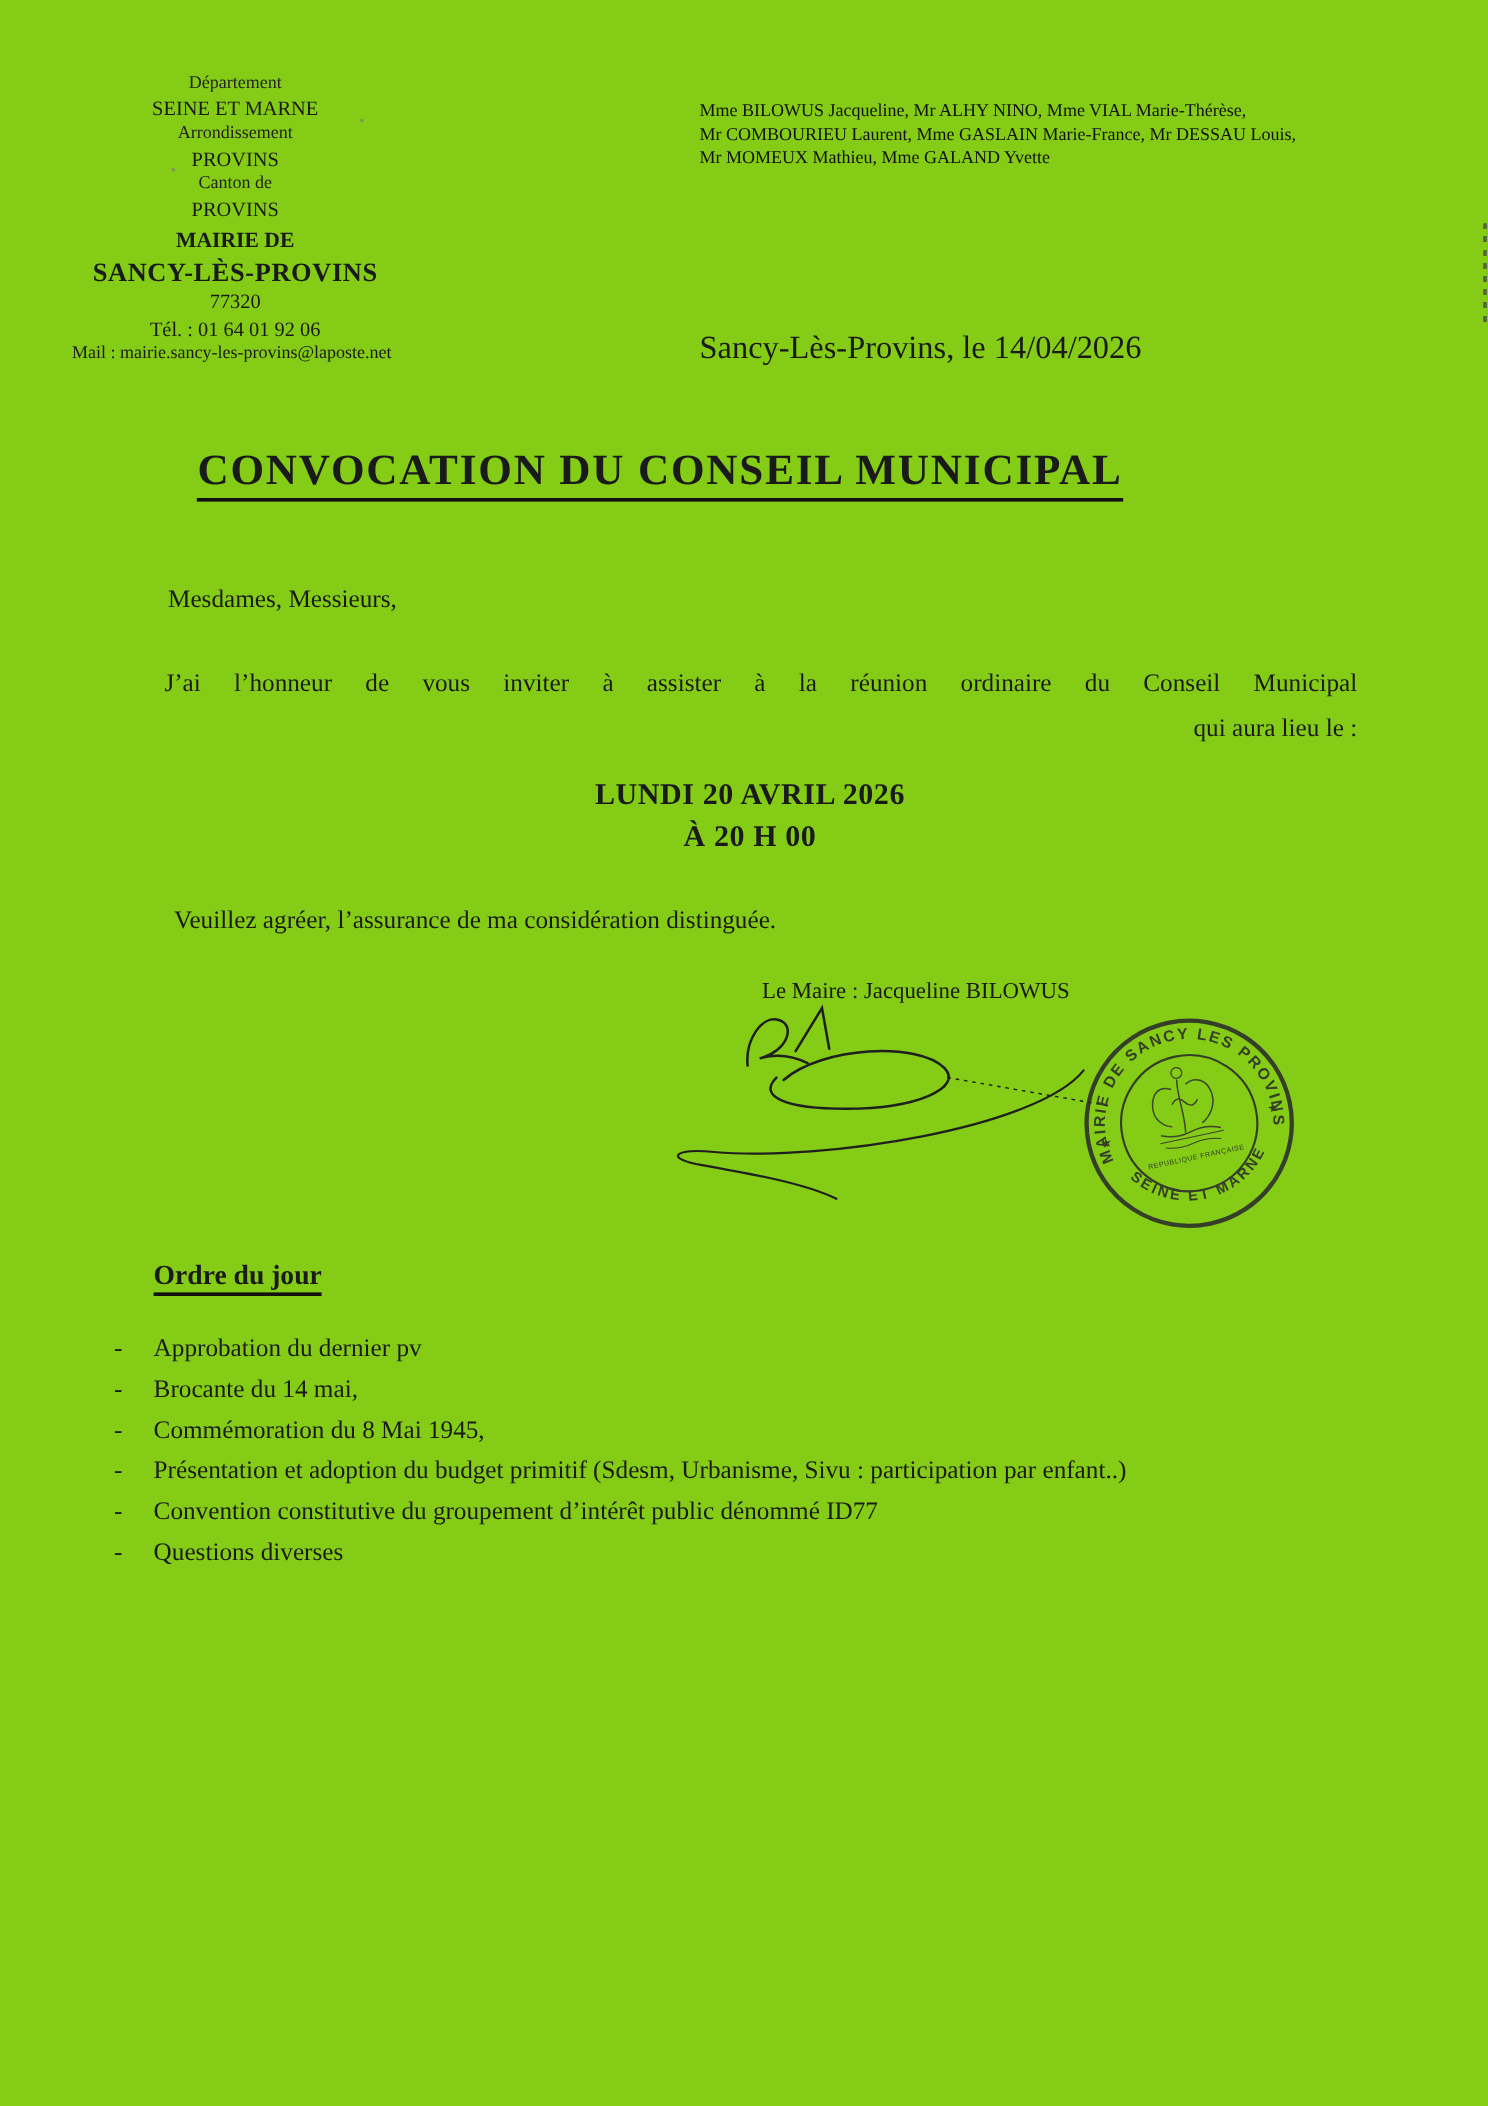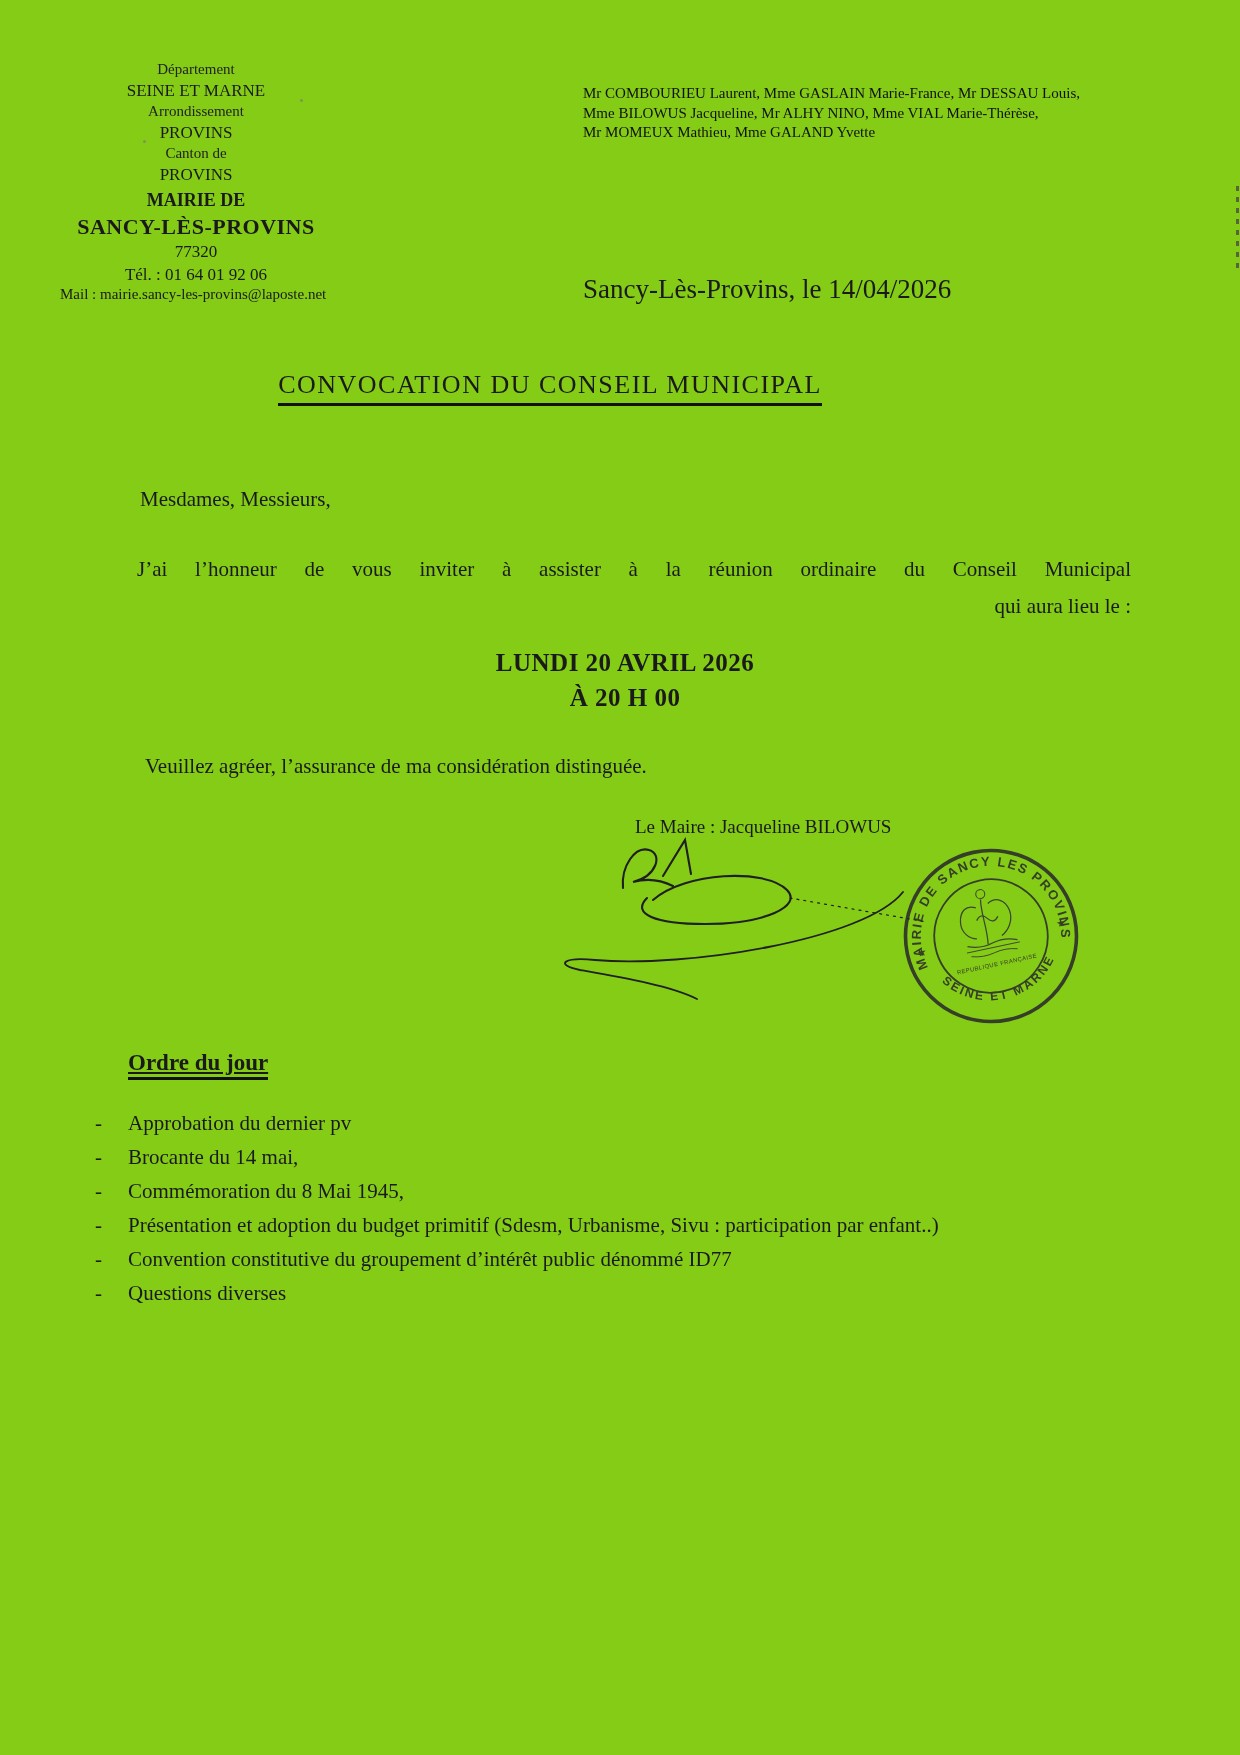--- a/index.html
+++ b/index.html
@@ -14,39 +14,39 @@
   .s-bold1{font-size:18px;font-weight:bold;margin-top:2px;}
   .s-bold2{font-size:22px;font-weight:bold;letter-spacing:.5px;}
   .mail-line{position:absolute;left:60px;top:286px;font-size:15px;white-space:nowrap;}
   .mail-addr{color:#1a1a1a;cursor:pointer;}
   
   .recipients{position:absolute;left:583px;top:84px;width:560px;font-size:15px;line-height:19.5px;color:#111;}
   .dateline{position:absolute;left:583px;top:274px;font-size:27px;}
   
   .title-wrap{position:absolute;left:150px;top:370px;width:800px;text-align:center;}
   .title-text{
-    display:inline-block;font-size:26px;font-weight:normal;letter-spacing:1.5px;
+    display:inline-block;font-size:36px;font-weight:bold;letter-spacing:1.5px;
     border-bottom:3px solid #111;padding-bottom:3px;white-space:nowrap;
   }
   
   .salutation{position:absolute;left:140px;top:487px;font-size:21px;}
   .para{position:absolute;left:65px;top:551px;width:1066px;font-size:21px;line-height:37px;}
   .para-l1{text-align:justify;text-align-last:justify;text-indent:72px;}
   .para-l2{text-align:right;}
   .meeting{position:absolute;left:330px;top:645px;width:590px;text-align:center;
            font-size:25px;font-weight:bold;line-height:35px;letter-spacing:.5px;}
   .closing{position:absolute;left:145px;top:754px;font-size:21px;}
   .sig-line{position:absolute;left:635px;top:816px;font-size:19px;}
   
   .signature-svg{position:absolute;left:535px;top:828px;width:400px;height:180px;}
   .stamp-wrap{position:absolute;left:901px;top:846px;width:180px;height:180px;
               transform:rotate(-12deg);opacity:.88;}
   
   .agenda-heading{position:absolute;left:128px;top:1050px;font-size:23px;font-weight:bold;}
-  .agenda-heading span{border-bottom:3px solid #111;padding-bottom:2px;text-decoration:underline;}
+  .agenda-heading span{border-bottom:3px solid #111;padding-bottom:2px;}
   .agenda{position:absolute;left:95px;top:1106px;width:1020px;font-size:21px;line-height:34px;}
   .agenda-item{display:flex;}
   .dash{width:33px;flex:0 0 33px;}
   .agenda-item .itx{width:985px;}
   
   .speck{position:absolute;width:3px;height:3px;background:#7a7a7a;border-radius:50%;opacity:.65;}
   .edge-mark{position:absolute;right:1px;top:186px;width:3px;height:86px;
     background:repeating-linear-gradient(to bottom,#4a4a4a 0 5px,transparent 5px 11px);opacity:.8;}
 </style>
 </head>
@@ -64,22 +64,22 @@
     <div class="s-bold1">MAIRIE DE</div>
     <div class="s-bold2">SANCY-LÈS-PROVINS</div>
     <div class="s-md">77320</div>
     <div class="s-md">Tél. : 01 64 01 92 06</div>
   </div>
   <div class="mail-line">
     <span>Mail : </span><a class="mail-addr">mairie.sancy-les-provins@laposte.net</a>
   </div>
 
   <div class="recipients">
+    <div>Mme BILOWUS Jacqueline, Mr ALHY NINO, Mme VIAL Marie-Thérèse,</div>
     <div>Mr COMBOURIEU Laurent, Mme GASLAIN Marie-France, Mr DESSAU Louis,</div>
-    <div>Mme BILOWUS Jacqueline, Mr ALHY NINO, Mme VIAL Marie-Thérèse,</div>
     <div>Mr MOMEUX Mathieu, Mme GALAND Yvette</div>
   </div>
 
   <div class="dateline">Sancy-Lès-Provins, le 14/04/2026</div>
 
   <div class="title-wrap">
     <span class="title-text">CONVOCATION DU CONSEIL MUNICIPAL</span>
   </div>
 
   <div class="salutation">Mesdames, Messieurs,</div>

